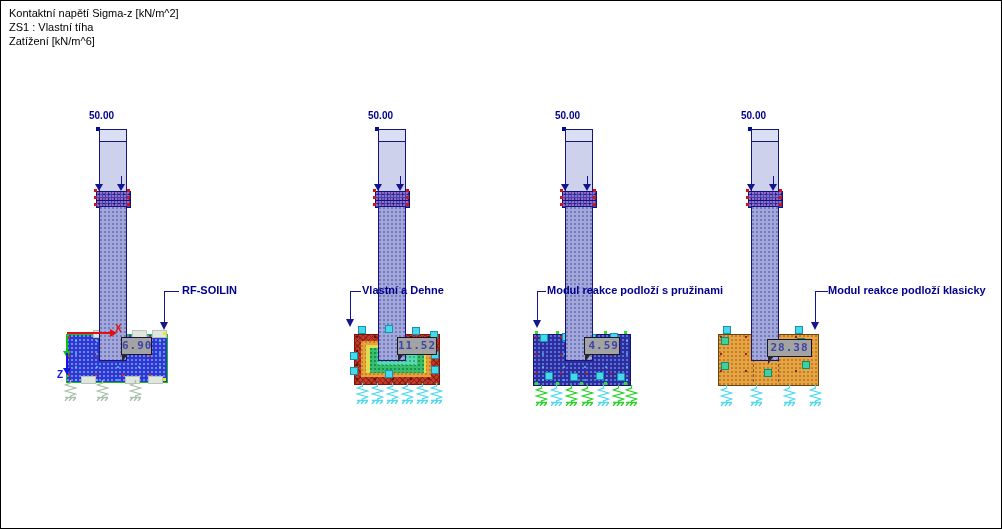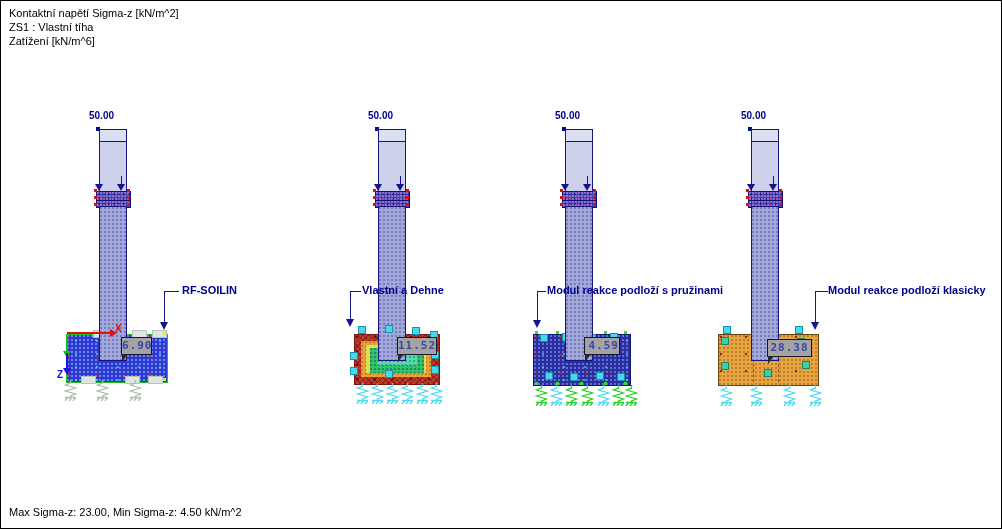--- a/index.html
+++ b/index.html
@@ -322,14 +322,13 @@
     </svg>
   <svg class="t" style="left:807px;top:383px;color:#4fd9ee;" width="15" height="23" viewBox="0 0 15 21">
       <path d="M7.5 0 V3 L2.5 5 L12.5 8 L2.5 11 L12.5 14 L7.5 16 V17 M2 17.5 H13 M4.5 18 L2 21 M8.5 18 L6 21 M12.5 18 L10 21" fill="none" stroke="currentColor" stroke-width="1.3"></path>
     </svg>
 
   <div class="t lead-h" style="left:815px;top:290px;width:12px;"></div>
   <div class="t lead-v" style="left:814px;top:290px;height:32px;"></div>
   <div class="t lead-head" style="left:810px;top:321px;"></div>
   <div class="t navlbl" style="left:827px;top:283px;">Modul reakce podloží klasicky</div>
 
-  <div class="t hdr" style="left:8px;top:505px;">Max Sigma-z: 23.00, Min Sigma-z: 4.50 kN/m^2</div>
 </div>
 
 </body></html>

